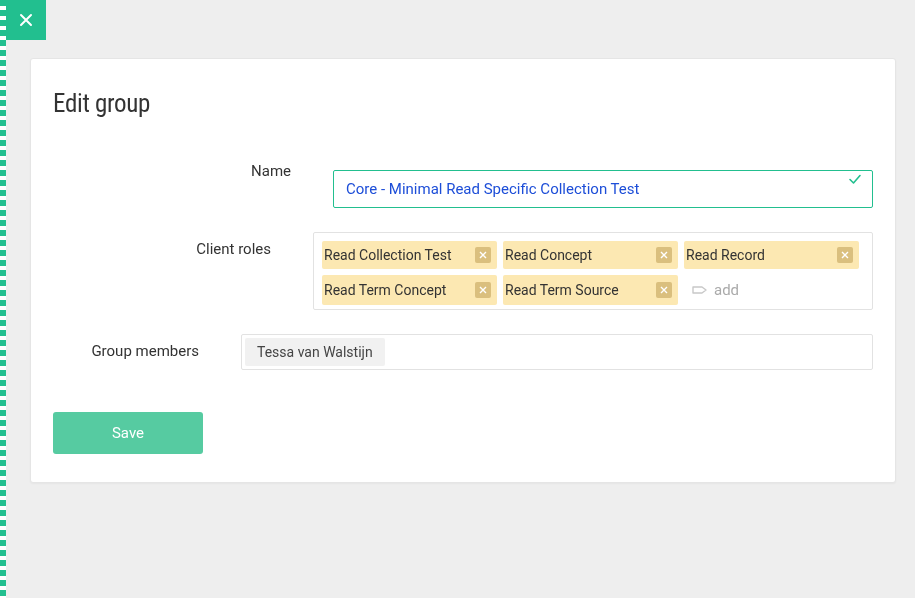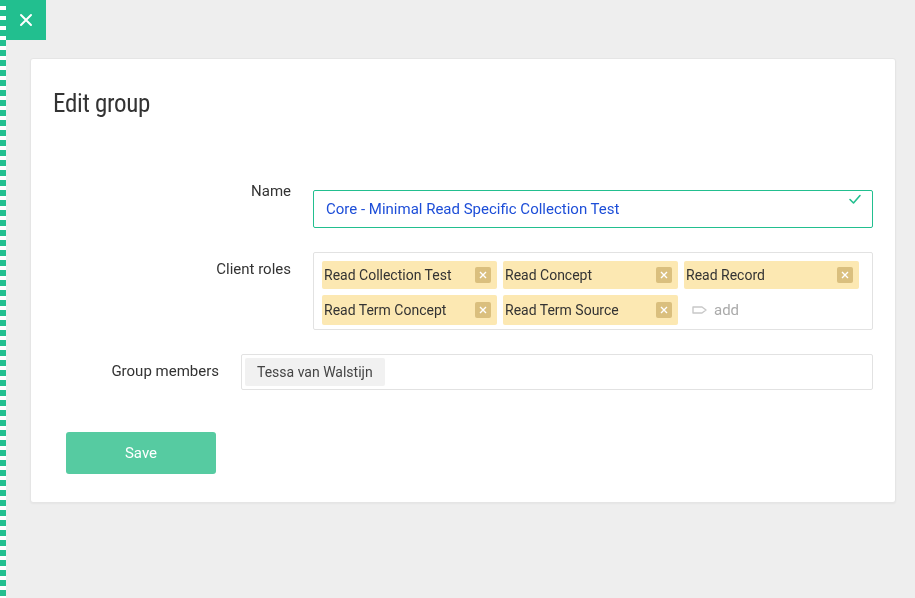--- a/index.html
+++ b/index.html
@@ -34,28 +34,29 @@
     background: #fff;
     border: 1px solid #e5e5e5;
     border-radius: 3px;
     box-shadow: 0 1px 2px rgba(0,0,0,0.04);
     padding: 30px 22px 28px 22px;
   }
   .card h1 {
     font-size: 25px;
     font-weight: 400;
     color: #333;
-    margin-bottom: 56px;
+    margin-bottom: 36px;
     font-stretch: condensed;
     letter-spacing: -0.3px;
   }
   .row {
     display: flex;
     align-items: flex-start;
     margin-bottom: 24px;
+    gap: 20px;
   }
   .row-label {
     width: 260px;
     text-align: right;
     padding-right: 22px;
     padding-top: 8px;
     color: #333;
     font-size: 15px;
   }
   .row-content {
@@ -141,21 +142,20 @@
     background: #56cba1;
     color: #fff;
     border: none;
     border-radius: 3px;
     padding: 12px 0;
     width: 150px;
     font-size: 15px;
     margin-top: 18px;
     cursor: pointer;
     font-family: inherit;
-    margin-left: 13px;
   }
 </style>
 </head>
 <body>
 
 <div class="stripe"></div>
 
 <div class="close-btn">
   <svg width="16" height="16" viewBox="0 0 16 16" fill="none">
     <path d="M3 3 L13 13 M13 3 L3 13" stroke-width="2" stroke-linecap="round"></path>

